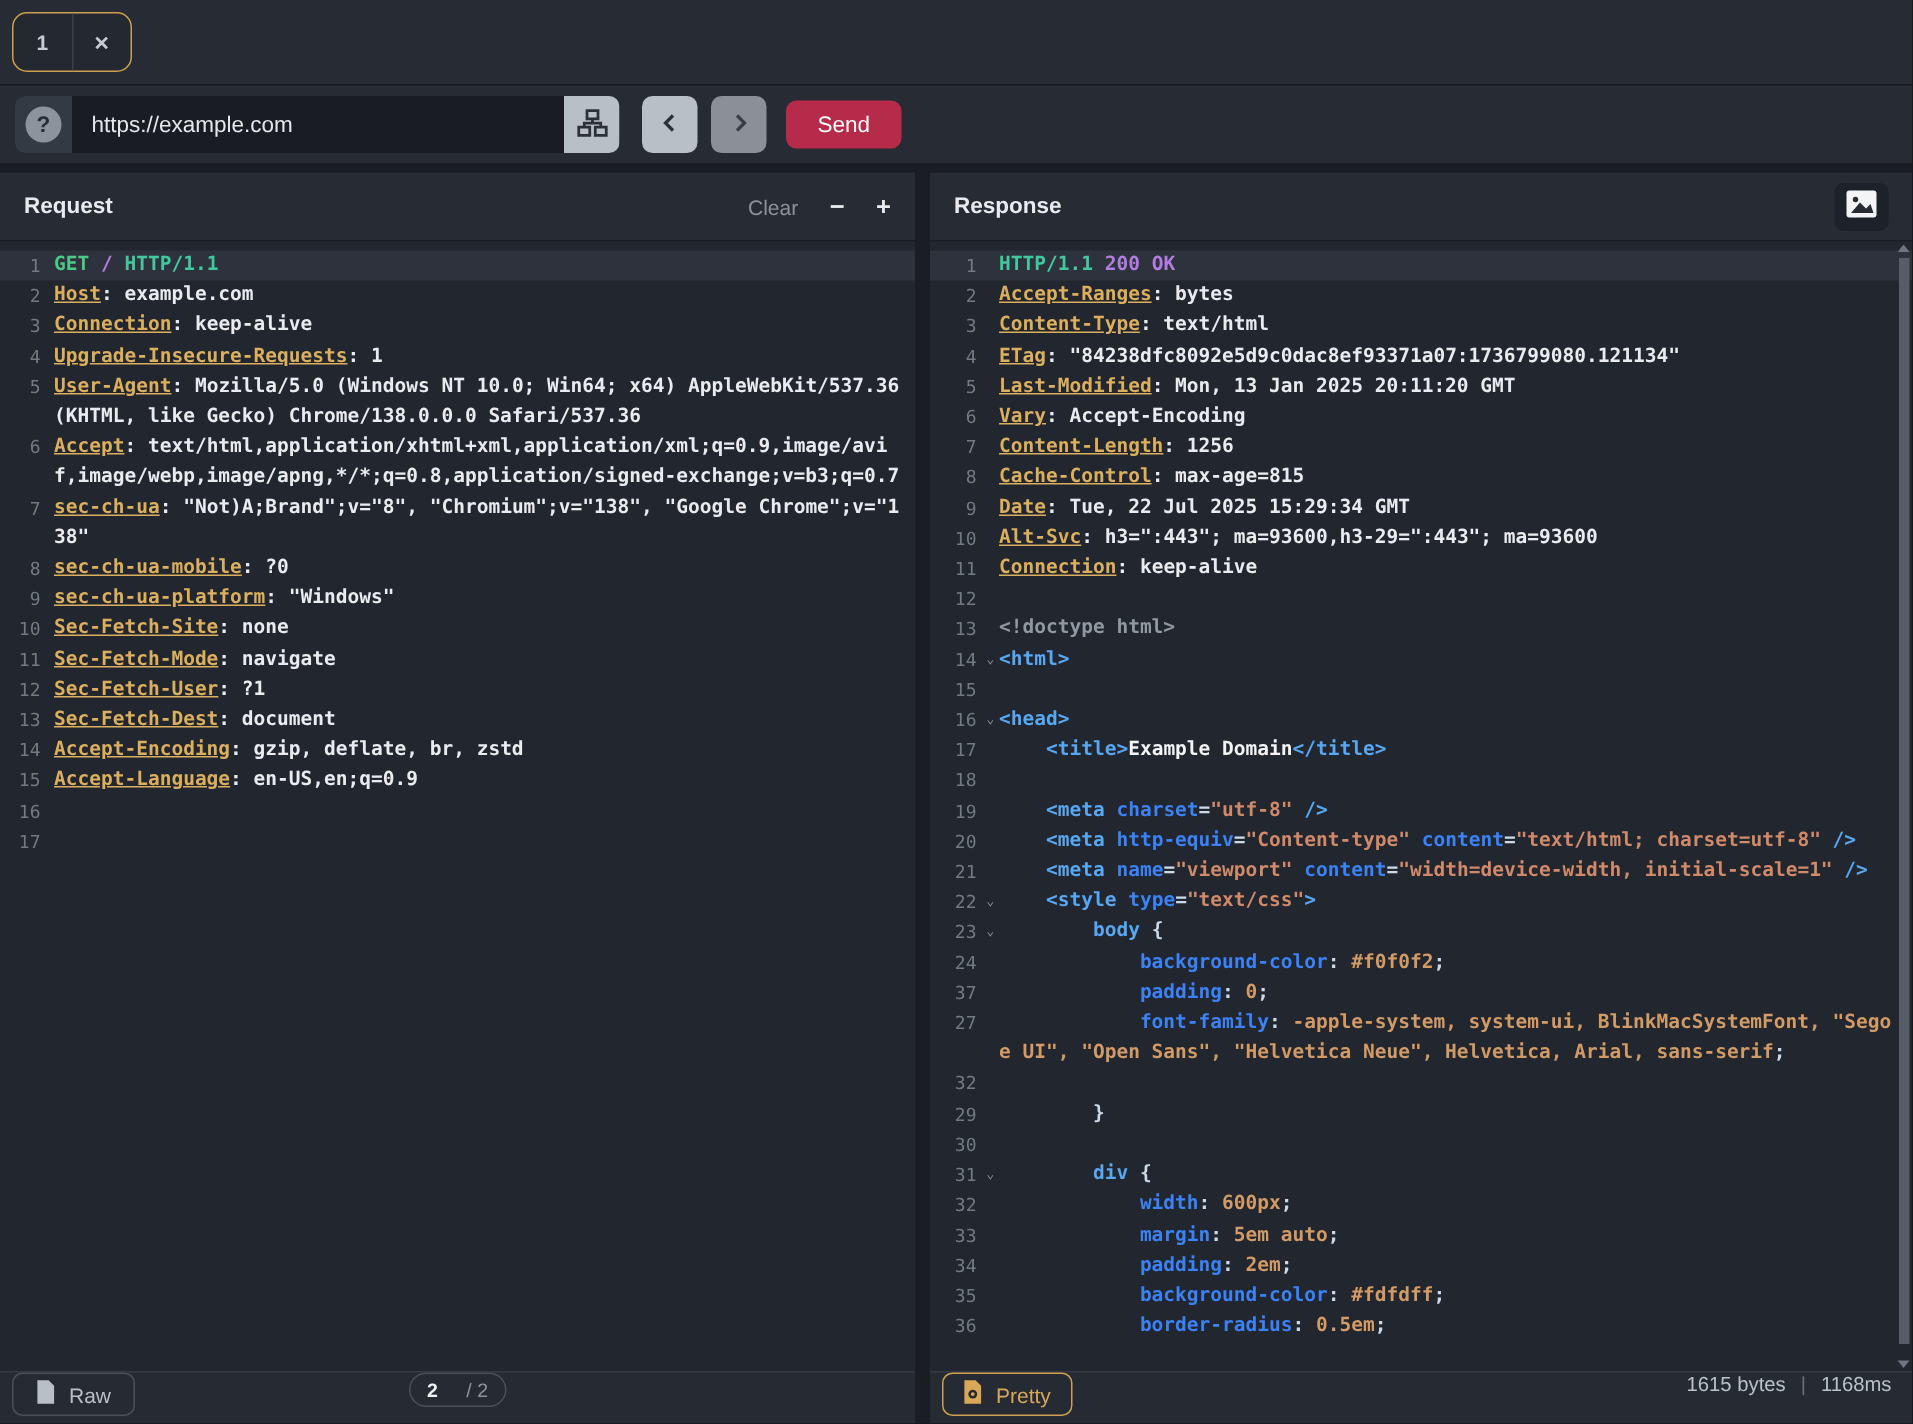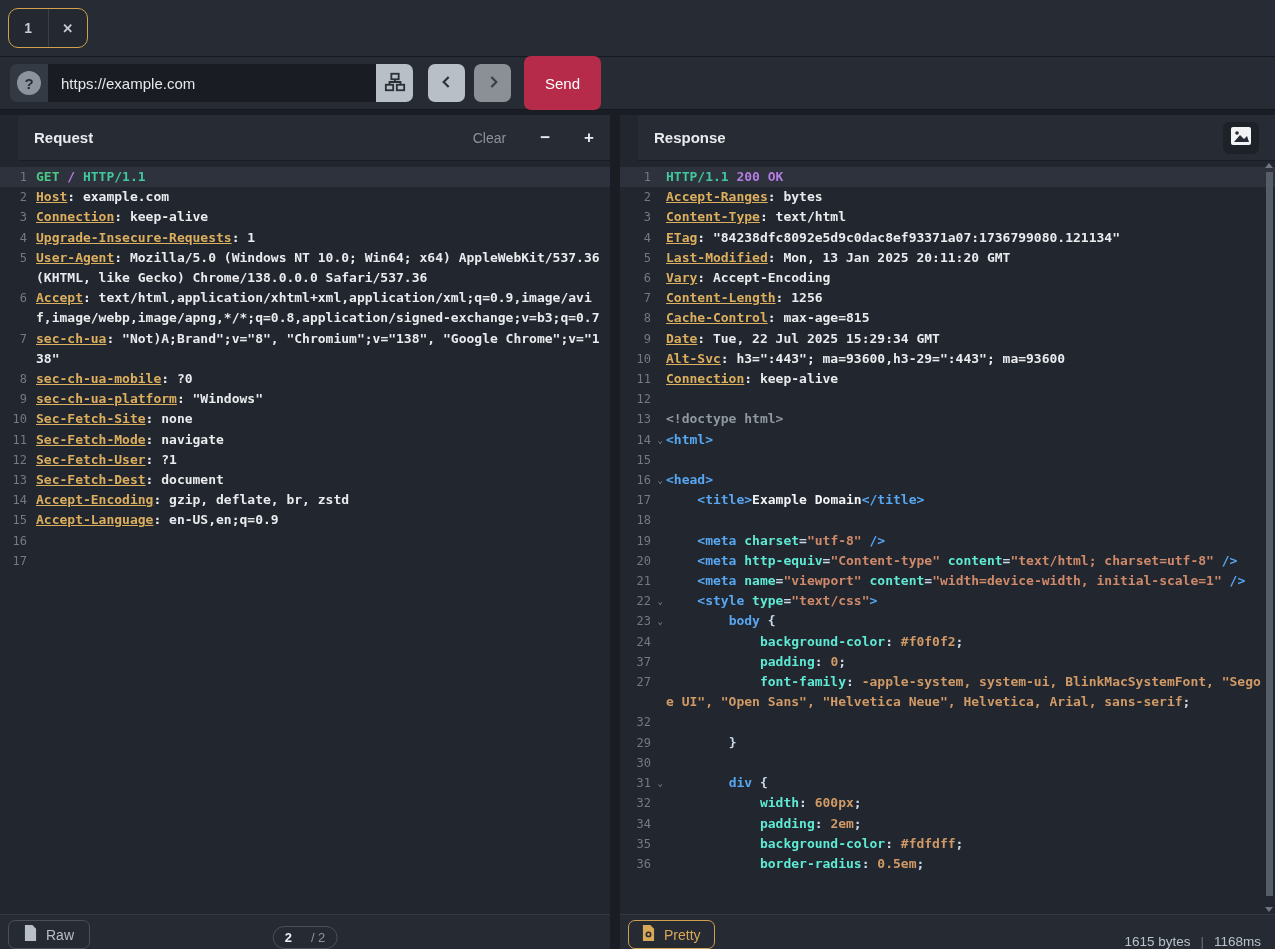--- a/index.html
+++ b/index.html
@@ -26,62 +26,62 @@
   .help-circle{ width:24px; height:24px; border-radius:50%; background:#8d939c;
     color:#272b33; font-weight:bold; font-size:15px; display:flex; align-items:center; justify-content:center;}
   .url-input{ width:328px; background:#191c22; border:none; outline:none;
     color:#e5e8eb; font-size:15px; padding:0 13px; font-family:"Liberation Sans",sans-serif;}
   .sitemap-btn{ width:37px; background:#b9bfc6; border:none; display:flex;
     align-items:center; justify-content:center; cursor:pointer;}
   .nav-btn{ width:37px; height:38px; border:none; border-radius:7px; display:flex;
     align-items:center; justify-content:center; cursor:pointer;}
   .nav-back{ background:#b9bfc6; margin-left:15px;}
   .nav-fwd{ background:#8b9097; margin-left:9px;}
-  .send-btn{ height:54px; padding:0 21px; margin-left:13px; border:none; border-radius:7px;
+  .send-btn{ height:32px; padding:0 21px; margin-left:13px; border:none; border-radius:7px;
     background:#b72b4a; color:#fff; font-size:15px; cursor:pointer; font-family:"Liberation Sans",sans-serif;}
   
   .main{ flex:1; display:flex; gap:10px; padding-top:5px; background:#1a1d23; overflow:hidden;}
   .panel{ display:flex; flex-direction:column; background:#22262e; overflow:hidden;}
   .panel-request{ width:610px; flex-shrink:0;}
   .panel-response{ flex:1;}
   .panel-header{ height:46px; background:#272c34; border-bottom:1px solid #1a1d23;
-    display:flex; align-items:center; padding:0 16px; flex-shrink:0;margin-left:18px;}
+    display:flex; align-items:center; padding:0 16px; flex-shrink:0;}
   .panel-title{ color:#e8eaed; font-size:15px; font-weight:bold;}
-  .header-actions{ margin-left:auto; display:flex; gap:34px;}
+  .header-actions{ margin-left:auto; display:flex; gap:21px;}
   .clear-btn{ color:#8b929b; font-size:14px; background:none; border:none; cursor:pointer;
     font-family:"Liberation Sans",sans-serif;}
   .mini-btn{ color:#e8eaed; font-size:17px; font-weight:bold; background:none; border:none; cursor:pointer;}
   .img-btn{ width:36px; height:32px; background:#1d2128; border:none; border-radius:6px;
     display:flex; align-items:center; justify-content:center; cursor:pointer;}
   
   .editor{ flex:1; padding-top:6px; position:relative; overflow:hidden;}
   .code-row{ display:flex; line-height:20.2px; min-height:20.2px;}
   .code-row.hl{ background:#2d323c;}
   .gutter{ flex-shrink:0; text-align:right; color:#727a84;
     font-family:"DejaVu Sans Mono",monospace; font-size:12px; position:relative;}
   .panel-request .gutter{ width:36px; padding-right:9px;}
   .panel-response .gutter{ width:46px; padding-right:15px;}
   .fold{ position:absolute; right:3px; top:5px; font-size:9px; color:#8a929b; line-height:10px; cursor:pointer;}
   .code-text{ flex:1; font-family:"DejaVu Sans Mono",monospace; font-size:13px;
     font-weight:bold; white-space:pre-wrap; word-break:break-all; color:#e9ebee; padding-right:4px;}
   .panel-response .code-text{ padding-right:14px;}
   .tk-m{ color:#4cc985;} .tk-g{ color:#41c89d;} .tk-p{ color:#b37ce0;}
   .tk-h{ color:#dcaf5e;text-decoration:underline;} .tk-v{ color:#e9ebee;} .tk-t{ color:#57a7f2;}
-  .tk-a{ color:#5eead4;} .tk-s{ color:#d08a6a;} .tk-c{ color:#d19a66;}
+  .tk-a{ color:#3b82f6;} .tk-s{ color:#d08a6a;} .tk-c{ color:#d19a66;}
   .tk-d{ color:#9098a1;} .tk-w{ color:#f2f4f6;} .tk-u{ color:#c9d9ea;}
   
   .vscroll{ position:absolute; right:1px; top:2px; bottom:2px; width:9px;}
   .varrow{ width:0; height:0; border-left:4px solid transparent; border-right:4px solid transparent;
     position:absolute; left:0;}
   .varrow.up{ top:0; border-bottom:5px solid #6f757e;}
   .varrow.down{ bottom:0; border-top:5px solid #6f757e;}
   .vthumb{ position:absolute; top:9px; bottom:16px; left:1px; width:7px; background:#575d66; cursor:grab;}
   
   .panel-footer{ height:35px; background:#262b33; border-top:1px solid #343a44;
-    display:flex; align-items:flex-end; padding:0 8px; position:relative; flex-shrink:0;}
+    display:flex; align-items:flex-start; padding:0 8px; position:relative; flex-shrink:0;}
   .raw-btn{ display:flex; align-items:center; gap:9px; padding:4px 15px; background:none;
     border:1px solid #4a505a; border-radius:7px; color:#b9bfc6; font-size:14px; cursor:pointer;
     font-family:"Liberation Sans",sans-serif;}
   .pager{ position:absolute; left:50%; transform:translateX(-50%); height:23px;
     border:1px solid #4a505a; border-radius:12px; display:flex; align-items:center; padding:0 11px; gap:19px;}
   .pager-cur{ color:#eef0f2; font-size:13px; font-weight:bold; cursor:text;}
   .pager-tot{ color:#8d939b; font-size:13px;}
   .pretty-btn{ display:flex; align-items:center; gap:9px; padding:4px 13px; background:none;
     border:1px solid #cfa04f; border-radius:7px; color:#d9a758; font-size:14px; cursor:pointer;
     font-family:"Liberation Sans",sans-serif;}
@@ -367,20 +367,24 @@
             </div>
             <div class="code-row">
               <div class="gutter">31<span class="fold">⌄</span></div>
               <div class="code-text"><span class="tk-v">        </span><span class="tk-t">div</span><span class="tk-v"> </span><span class="tk-u">{</span></div>
             </div>
             <div class="code-row">
               <div class="gutter">32</div>
               <div class="code-text"><span class="tk-v">            </span><span class="tk-a">width</span><span class="tk-u">:</span><span class="tk-v"> </span><span class="tk-c">600px</span><span class="tk-u">;</span></div>
             </div>
             <div class="code-row">
+              <div class="gutter">33</div>
+              <div class="code-text"><span class="tk-v">            </span><span class="tk-a">margin</span><span class="tk-u">:</span><span class="tk-v"> </span><span class="tk-c">5em auto</span><span class="tk-u">;</span></div>
+            </div>
+            <div class="code-row">
               <div class="gutter">34</div>
               <div class="code-text"><span class="tk-v">            </span><span class="tk-a">padding</span><span class="tk-u">:</span><span class="tk-v"> </span><span class="tk-c">2em</span><span class="tk-u">;</span></div>
             </div>
             <div class="code-row">
               <div class="gutter">35</div>
               <div class="code-text"><span class="tk-v">            </span><span class="tk-a">background-color</span><span class="tk-u">:</span><span class="tk-v"> </span><span class="tk-c">#fdfdff</span><span class="tk-u">;</span></div>
             </div>
             <div class="code-row">
               <div class="gutter">36</div>
               <div class="code-text"><span class="tk-v">            </span><span class="tk-a">border-radius</span><span class="tk-u">:</span><span class="tk-v"> </span><span class="tk-c">0.5em</span><span class="tk-u">;</span></div>

